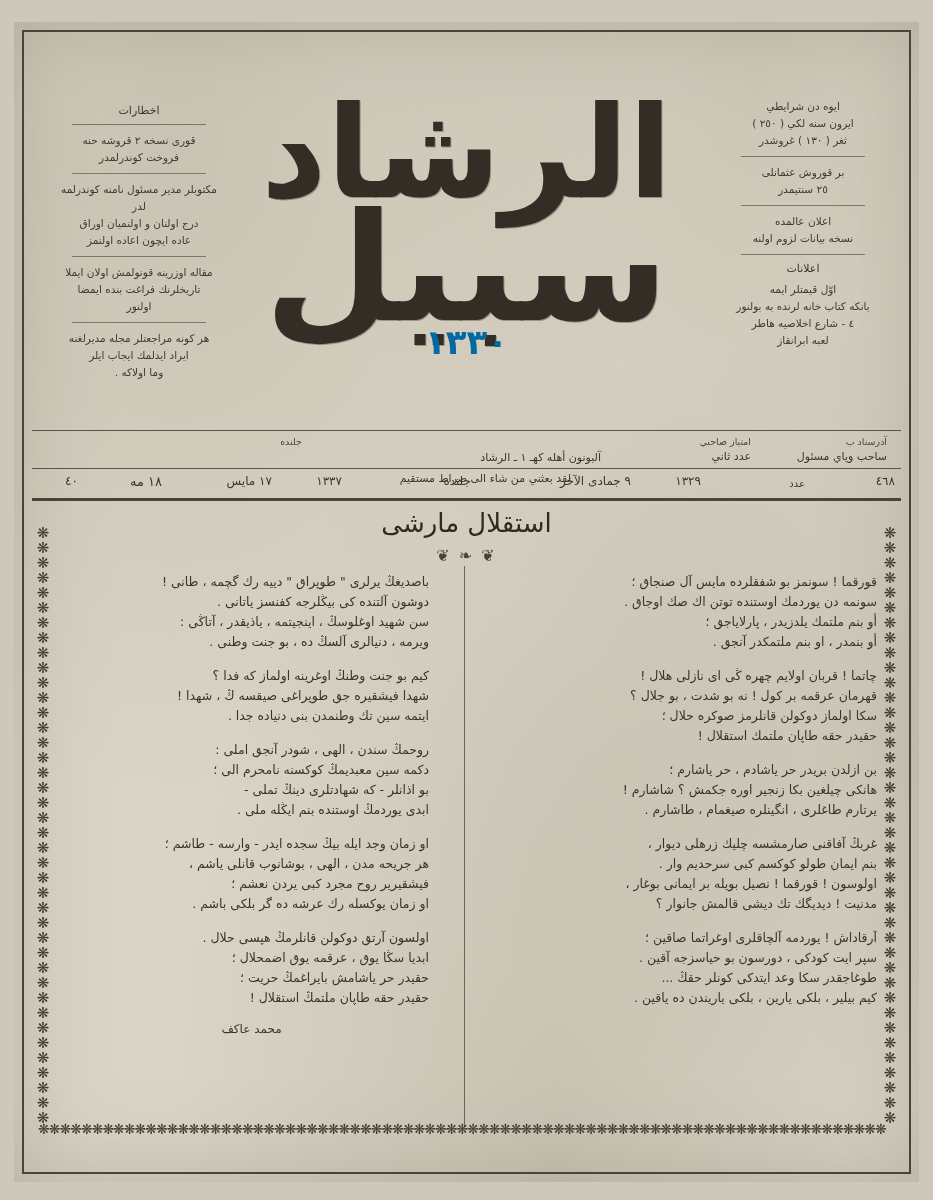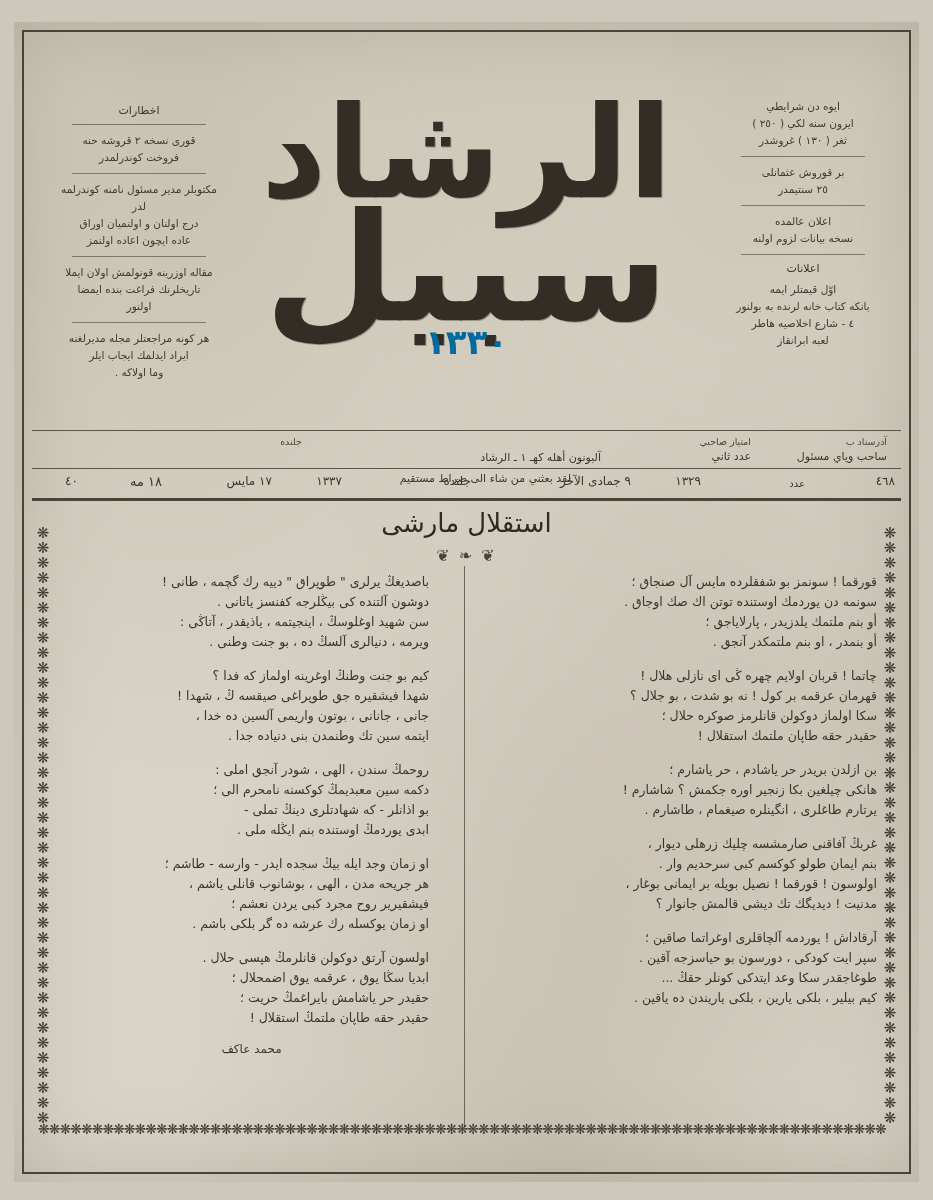--- a/index.html
+++ b/index.html
@@ -83,20 +83,21 @@
     top: 30px;
     width: 160px;
     text-align: center;
   }
   .mast-box-title {
     font-size: 11px;
     color: #3b362c;
     letter-spacing: 1px;
     margin-bottom: 6px;
     direction: rtl;
+    font-family: Liberation Serif, serif;
   }
   .mast-rule {
     height: 1px;
     background: #6b6454;
     margin: 7px 18px;
     opacity: .8;
   }
   .mast-line {
     font-size: 10.5px;
     line-height: 17px;
@@ -398,21 +399,20 @@
       <div class="col left">
         <div class="stanza">
           <div class="vline">باصديغڭ يرلرى " طوپراق " دييه رك گچمه ، طانى !</div>
           <div class="vline">دوشون آلتنده كى بيڭلرجه كفنسز ياتانى .</div>
           <div class="vline">سن شهيد اوغلوسڭ ، اينجيتمه ، ياذيقدر ، آتاڭى :</div>
           <div class="vline">ويرمه ، دنيالرى آلسڭ ده ، بو جنت وطنى .</div>
         </div>
         <div class="stanza">
           <div class="vline">كيم بو جنت وطنڭ اوغرينه اولماز كه فدا ؟</div>
           <div class="vline">شهدا فيشقيره جق طوپراغى صيقسه ڭ ، شهدا !</div>
-          <div class="vline">جانى ، جانانى ، بوتون واريمى آلسين ده خدا ،</div>
           <div class="vline">ايتمه سين تك وطنمدن بنى دنياده جدا .</div>
         </div>
         <div class="stanza">
           <div class="vline">روحمڭ سندن ، الهى ، شودر آنجق املى :</div>
           <div class="vline">دكمه سين معبديمڭ كوكسنه نامحرم الى ؛</div>
           <div class="vline">بو اذانلر - كه شهادتلرى دينڭ تملى -</div>
           <div class="vline">ابدى يوردمڭ اوستنده بنم ايڭله ملى .</div>
         </div>
         <div class="stanza">
           <div class="vline">او زمان وجد ايله بيڭ سجده ايدر - وارسه - طاشم ؛</div>

